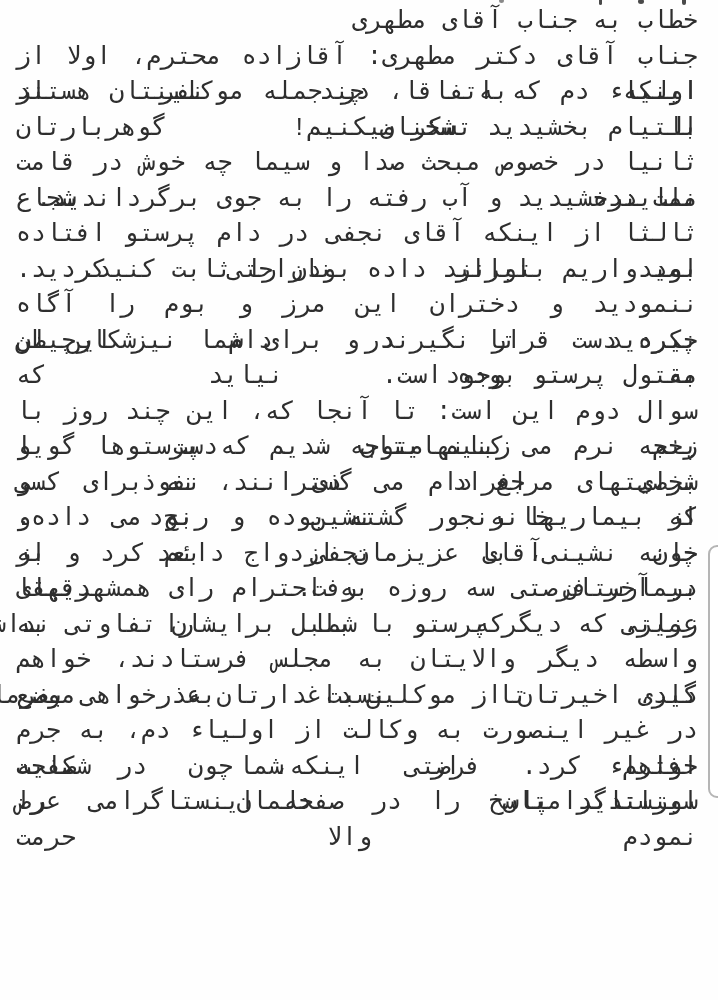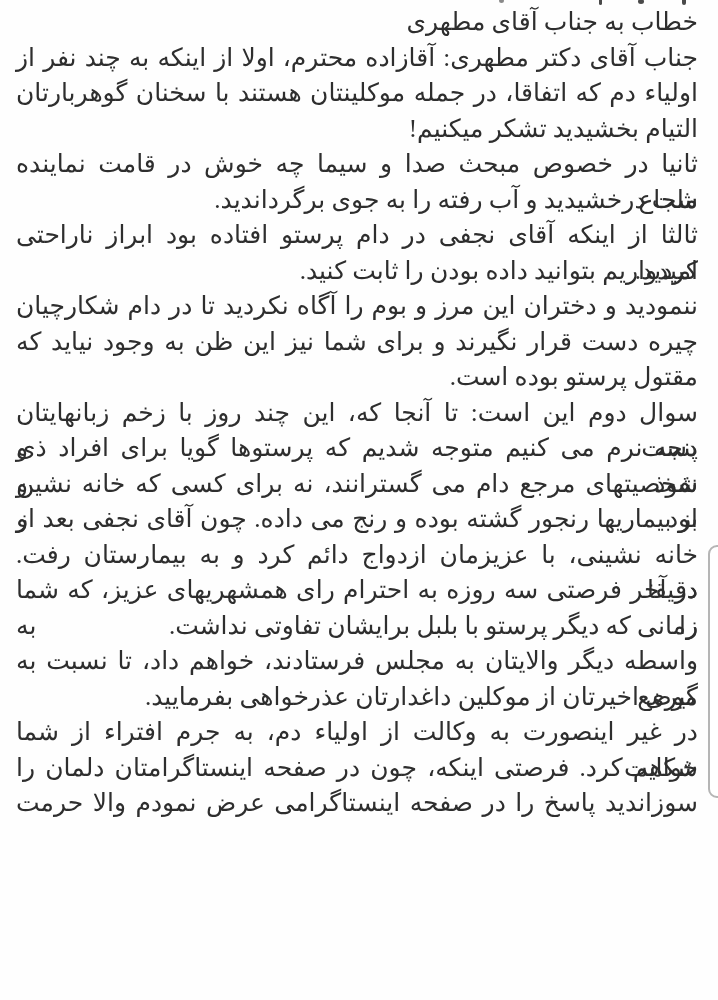--- a/index.html
+++ b/index.html
@@ -8,21 +8,21 @@
     width: 718px;
     height: 1000px;
     overflow: hidden;
     background: #fefefe;
   }
   .page {
     position: relative;
     width: 718px;
     height: 1000px;
     direction: rtl;
-    font-family: Liberation Serif, serif;
+    font-family: Liberation Mono, monospace;
     color: #2e2e2e;
     background: #fefefe;
   }
   .doc-body {
     position: absolute;
     top: 4px;
     right: 0;
     left: 0;
     padding: 0 20px 0 16px;
   }

